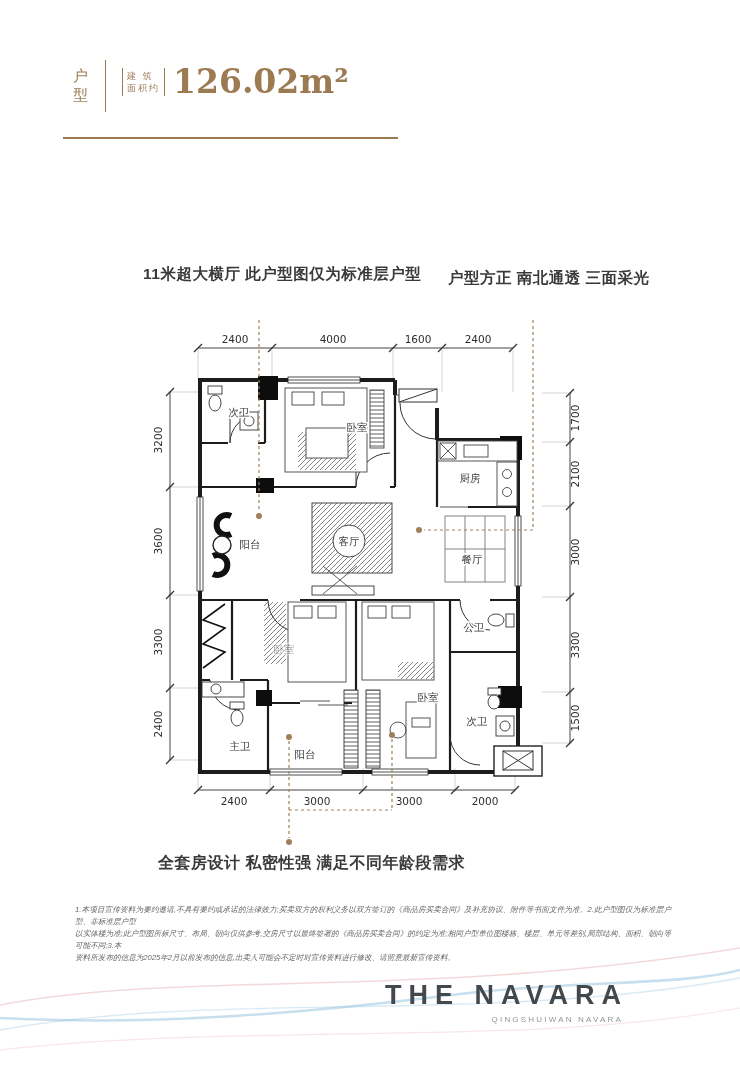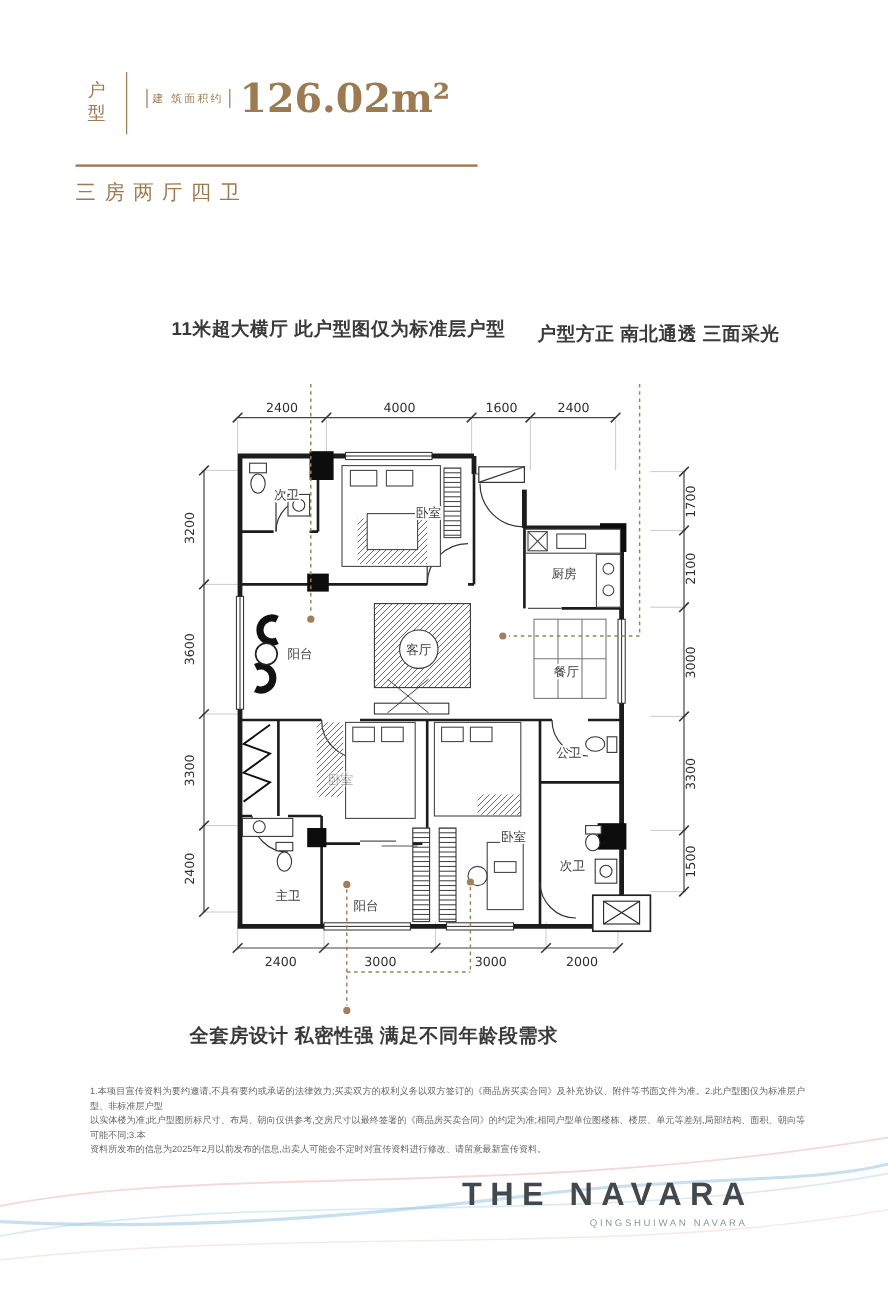--- a/index.html
+++ b/index.html
@@ -7,35 +7,35 @@
   .page {
     position:relative; width:740px; height:1090px; background:#ffffff;
     font-family:"Liberation Sans", sans-serif; overflow:hidden;
   }
   
   .header { position:absolute; left:63px; top:52px; display:flex; align-items:flex-start; color:#9c7b53; }
   .unit-name { font-family:"DejaVu Serif", serif; font-size:58px; line-height:64px; font-weight:400; letter-spacing:-2px; }
   .unit-label { display:flex; flex-direction:column; font-size:15px; line-height:19px; margin:14px 0 0 10px; letter-spacing:1px; }
   .header-divider { width:1px; height:52px; background:#9c7b53; margin:8px 16px 0 16px; }
   .area-wrap { display:flex; align-items:center; margin-top:10px; }
-  .area-label { display:flex; flex-direction:row; font-size:9px; line-height:12px;
-    border-left:1px solid #9c7b53; border-right:1px solid #9c7b53; padding:2px 4px; letter-spacing:2px;text-align:right; }
+  .area-label { display:flex; flex-direction:column; font-size:9px; line-height:12px;
+    border-left:1px solid #9c7b53; border-right:1px solid #9c7b53; padding:2px 4px; letter-spacing:2px; }
   .area-value { font-family:"DejaVu Serif", serif; font-size:33px; font-weight:700; margin-left:8px; letter-spacing:0; }
   .header-rule { position:absolute; left:63px; top:137px; width:335px; height:2px; background:#9c7b53; }
   .layout-desc { position:absolute; left:63px; top:149px; font-size:17px; letter-spacing:7px; color:#9c7b53; }
   
   .annotation { position:absolute; font-size:15.5px; font-weight:700; color:#3a3a3a; letter-spacing:0.5px; white-space:nowrap; }
   .ann-left   { left:143px; top:264px; }
   .ann-right  { left:448px; top:268px; }
   .ann-bottom { left:158px; top:853px; font-size:16px; }
   
   .plan-svg { position:absolute; left:130px; top:320px; width:510px; height:530px; }
   
   .disclaimer { position:absolute; left:75px; top:904px; width:596px; color:#666666;
-    font-size:7.6px; line-height:12px; text-align:justify; }
+    font-size:7.6px; line-height:12px; text-align:justify;font-style:italic; }
   
   .footer-waves { position:absolute; left:0; top:930px; width:740px; height:160px; }
   .brand-block { position:absolute; left:385px; top:980px; width:240px; text-align:center; }
   .brand-name { font-size:27px; font-weight:700; letter-spacing:7px; color:#43484d; white-space:nowrap; }
   .brand-sub  { font-size:8px; letter-spacing:2.2px; color:#8f959a; text-align:right; margin-top:4px; padding-right:2px; }
   .brand-loc  { font-family:"DejaVu Serif", serif; font-style:italic; font-size:20px; color:#4f5d6b; margin-top:8px; }
   
   text { font-family:"DejaVu Sans", "Liberation Sans", sans-serif; }
   .dim-txt  { font-size:10.5px; fill:#2e2e2e; }
   .room-txt { font-size:10.5px; fill:#3d3d3d; paint-order:stroke; stroke:#ffffff; stroke-width:3px; }
@@ -54,21 +54,20 @@
     <div class="header-divider"></div>
     <div class="area-wrap">
       <div class="area-label">
         <span>建 筑</span>
         <span>面积约</span>
       </div>
       <div class="area-value">126.02m²</div>
     </div>
   </div>
   <div class="header-rule"></div>
-  <div class="layout-desc">三房两厅四卫</div>
 
   <div class="annotation ann-left">11米超大横厅 此户型图仅为标准层户型</div>
   <div class="annotation ann-right">户型方正 南北通透 三面采光</div>
   <div class="annotation ann-bottom">全套房设计 私密性强 满足不同年龄段需求</div>
 
   <svg class="plan-svg" viewBox="130 320 510 530">
     <defs>
       <pattern id="hatch" width="5" height="5" patternUnits="userSpaceOnUse">
         <path d="M0,5 L5,0" stroke="#666" stroke-width="0.8"></path>
       </pattern>

